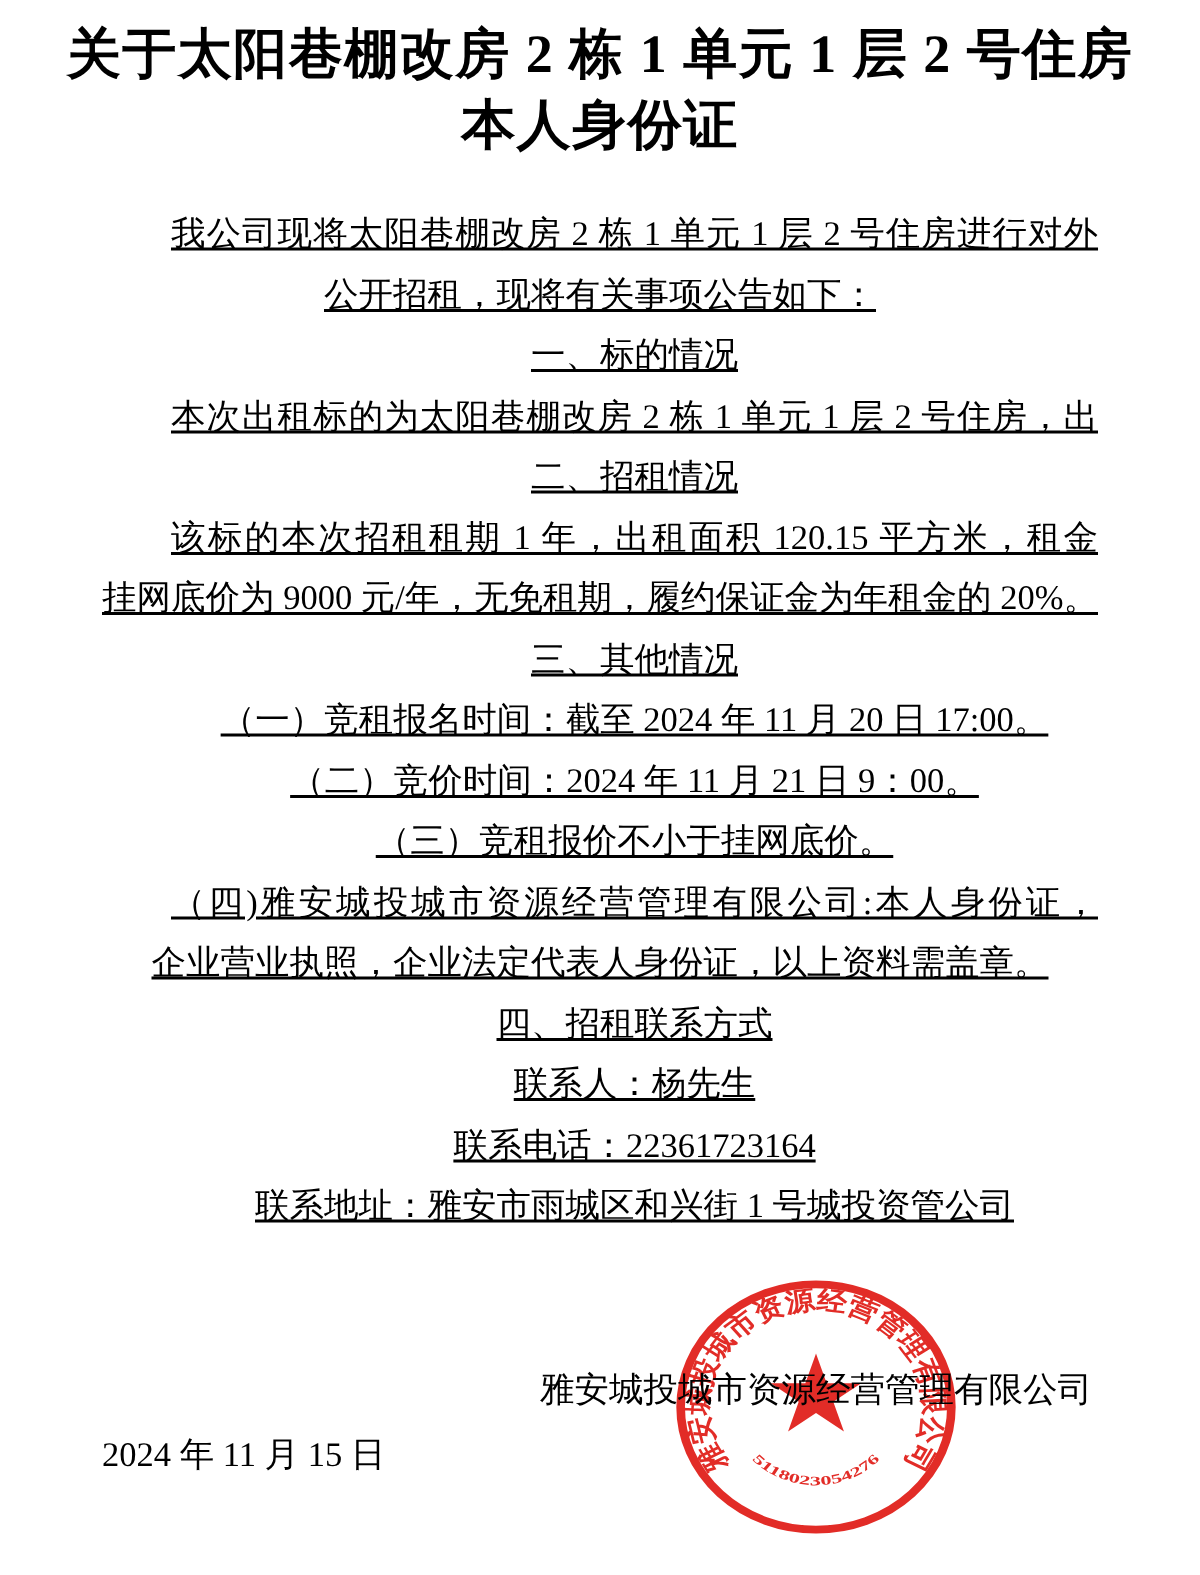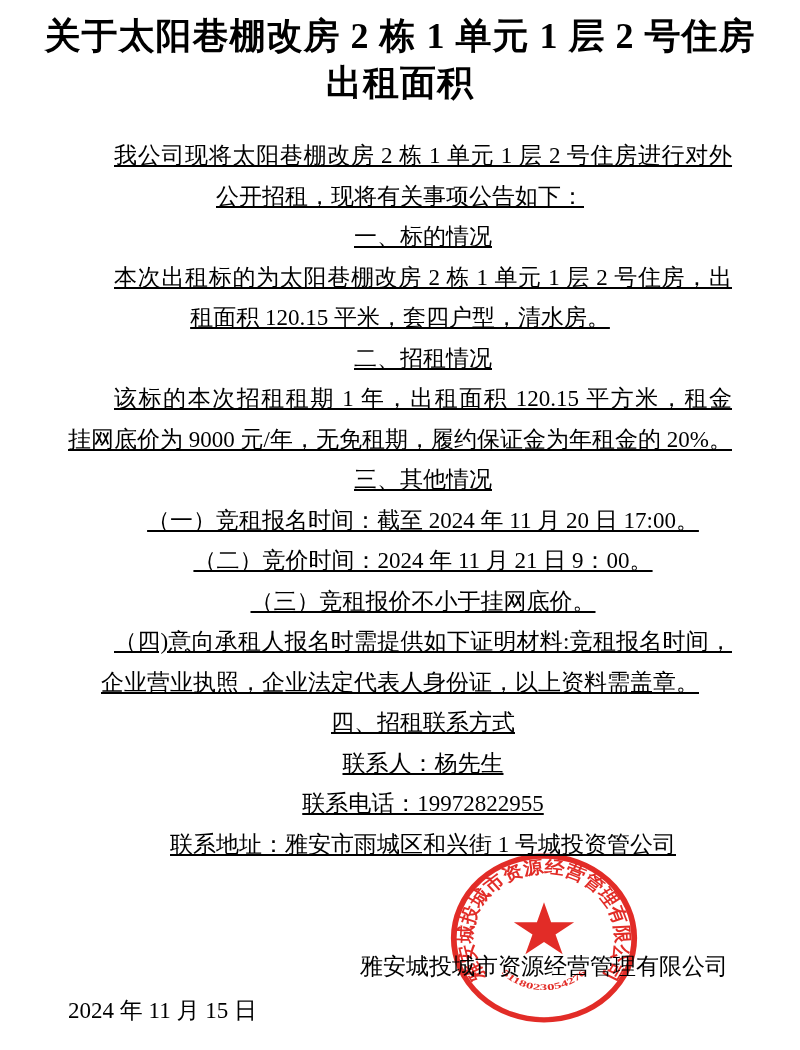--- a/index.html
+++ b/index.html
@@ -55,41 +55,40 @@
     font-weight:bold;
   }
 </style>
 </head>
 <body>
 
 <div class="page">
 
   <div class="title">
     <div>关于太阳巷棚改房 2 栋 1 单元 1 层 2 号住房</div>
-    <div>出租面积</div>
+    <div>本人身份证</div>
   </div>
 
   <div class="body-lines">
       <div class="line indent fill">我公司现将太阳巷棚改房 2 栋 1 单元 1 层 2 号住房进行对外</div>
       <div class="line">公开招租，现将有关事项公告如下：</div>
       <div class="line indent">一、标的情况</div>
       <div class="line indent fill">本次出租标的为太阳巷棚改房 2 栋 1 单元 1 层 2 号住房，出</div>
-      <div class="line">租面积 120.15 平米，套四户型，清水房。</div>
       <div class="line indent">二、招租情况</div>
       <div class="line indent fill">该标的本次招租租期 1 年，出租面积 120.15 平方米，租金</div>
       <div class="line fill">挂网底价为 9000 元/年，无免租期，履约保证金为年租金的 20%。</div>
       <div class="line indent">三、其他情况</div>
       <div class="line indent">（一）竞租报名时间：截至 2024 年 11 月 20 日 17:00。</div>
       <div class="line indent">（二）竞价时间：2024 年 11 月 21 日 9：00。</div>
       <div class="line indent">（三）竞租报价不小于挂网底价。</div>
-      <div class="line indent fill">（四)意向承租人报名时需提供如下证明材料:竞租报名时间，</div>
+      <div class="line indent fill">（四)雅安城投城市资源经营管理有限公司:本人身份证，</div>
       <div class="line">企业营业执照，企业法定代表人身份证，以上资料需盖章。</div>
       <div class="line indent">四、招租联系方式</div>
       <div class="line indent">联系人：杨先生</div>
-      <div class="line indent">联系电话：19972822955</div>
+      <div class="line indent">联系电话：22361723164</div>
       <div class="line indent">联系地址：雅安市雨城区和兴街 1 号城投资管公司</div>
     </div>
 
   <div class="signature">
     <div class="sig-company">雅安城投城市资源经营管理有限公司</div>
     <div class="sig-date">2024 年 11 月 15 日</div>
   </div>
 
   <div class="seal">
     <svg viewBox="0 0 200 200" preserveAspectRatio="none">

